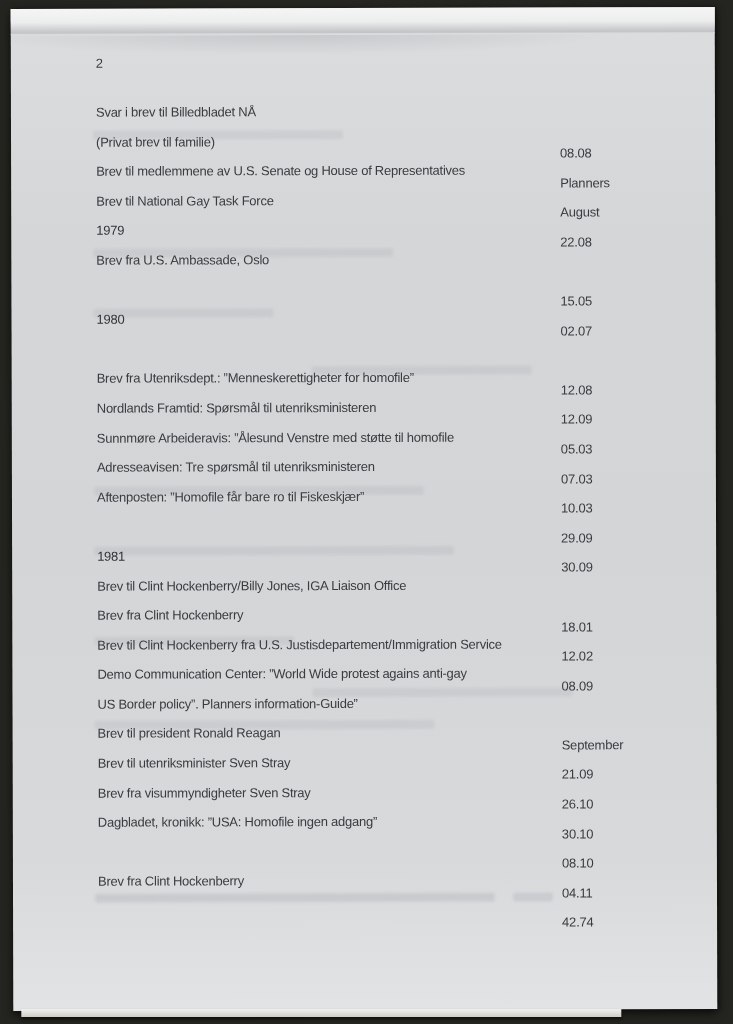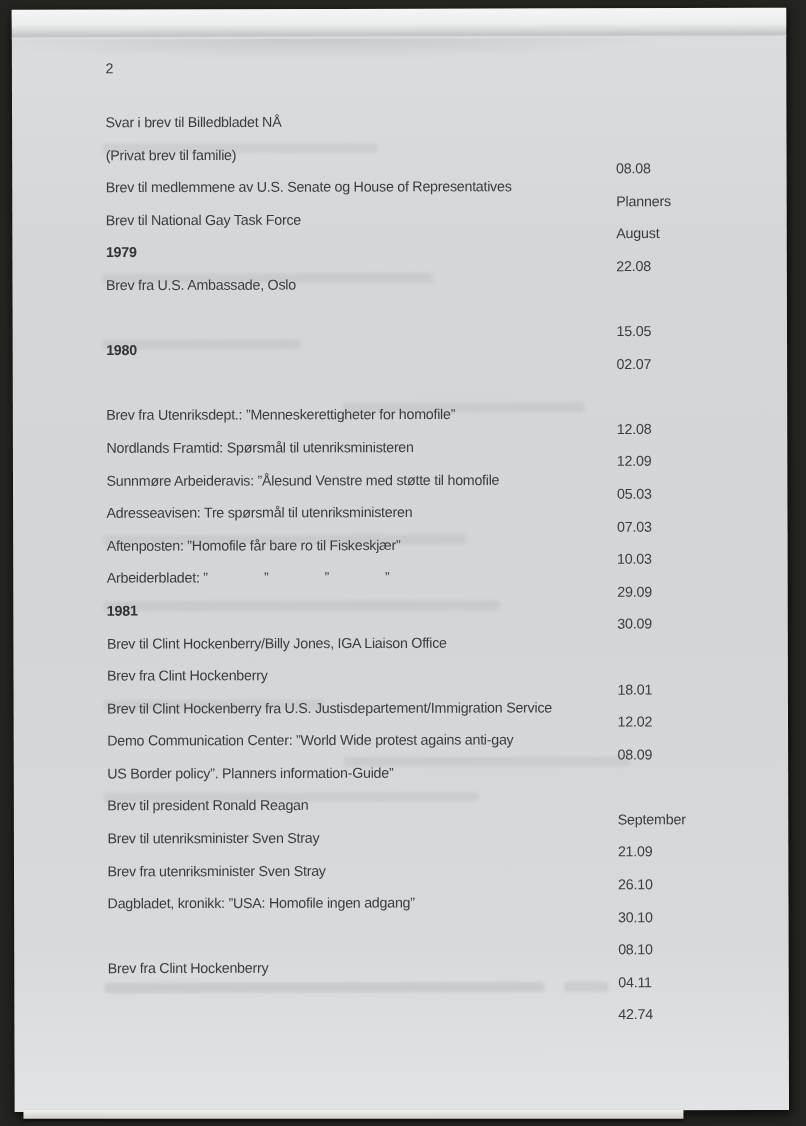--- a/index.html
+++ b/index.html
@@ -69,21 +69,21 @@
     position: relative;
     height: 29.6px;
     white-space: nowrap;
   }
   .title {
     font-size: 13px;
     letter-spacing: -0.25px;
     color: #3b3c40;
   }
   .title.year {
-    font-weight: 700;
+    font-weight: 400;
     color: #323337;
     text-align: center;
   }
   .date {
     position: absolute;
     left: 464px;
     top: 0;
     font-size: 13px;
     letter-spacing: -0.2px;
     color: #3b3c40;
@@ -131,30 +131,30 @@
           <div class="row"><span class="title year">1979</span></div>
           <div class="row"><span class="title">Brev fra U.S. Ambassade, Oslo</span><span class="date">15.05</span></div>
           <div class="row"><span class="date">02.07</span></div>
           <div class="row"><span class="title year">1980</span></div>
           <div class="row"><span class="date">12.08</span></div>
           <div class="row"><span class="title">Brev fra Utenriksdept.: ”Menneskerettigheter for homofile”</span><span class="date">12.09</span></div>
           <div class="row"><span class="title">Nordlands Framtid: Spørsmål til utenriksministeren</span><span class="date">05.03</span></div>
           <div class="row"><span class="title">Sunnmøre Arbeideravis: ”Ålesund Venstre med støtte til homofile</span><span class="date">07.03</span></div>
           <div class="row"><span class="title">Adresseavisen: Tre spørsmål til utenriksministeren</span><span class="date">10.03</span></div>
           <div class="row"><span class="title">Aftenposten: ”Homofile får bare ro til Fiskeskjær”</span><span class="date">29.09</span></div>
-          <div class="row"><span class="title">Arbeiderbladet: ”    ”    ”    ”</span><span class="date">30.09</span></div>
+          <div class="row"><span class="date">30.09</span></div>
           <div class="row"><span class="title year">1981</span></div>
           <div class="row"><span class="title">Brev til Clint Hockenberry/Billy Jones, IGA Liaison Office</span><span class="date">18.01</span></div>
           <div class="row"><span class="title">Brev fra Clint Hockenberry</span><span class="date">12.02</span></div>
           <div class="row"><span class="title">Brev til Clint Hockenberry fra U.S. Justisdepartement/Immigration Service</span><span class="date">08.09</span></div>
           <div class="row"><span class="title">Demo Communication Center: ”World Wide protest agains anti-gay</span><span class="date"></span></div>
           <div class="row"><span class="title">US Border policy”. Planners information-Guide”</span><span class="date">September</span></div>
           <div class="row"><span class="title">Brev til president Ronald Reagan</span><span class="date">21.09</span></div>
           <div class="row"><span class="title">Brev til utenriksminister Sven Stray</span><span class="date">26.10</span></div>
-          <div class="row"><span class="title">Brev fra utenriksminister Sven Stray</span><span class="date">30.10</span></div>
+          <div class="row"><span class="title">Brev fra visummyndigheter Sven Stray</span><span class="date">30.10</span></div>
           <div class="row"><span class="title">Dagbladet, kronikk: ”USA: Homofile ingen adgang”</span><span class="date">08.10</span></div>
           <div class="row"><span class="date">04.11</span></div>
           <div class="row"><span class="title">Brev fra Clint Hockenberry</span><span class="date">42.74</span></div>
         </div>
     </div>
 
     <div class="paper-bottom-sliver"></div>
   </div>
 </div>
 

